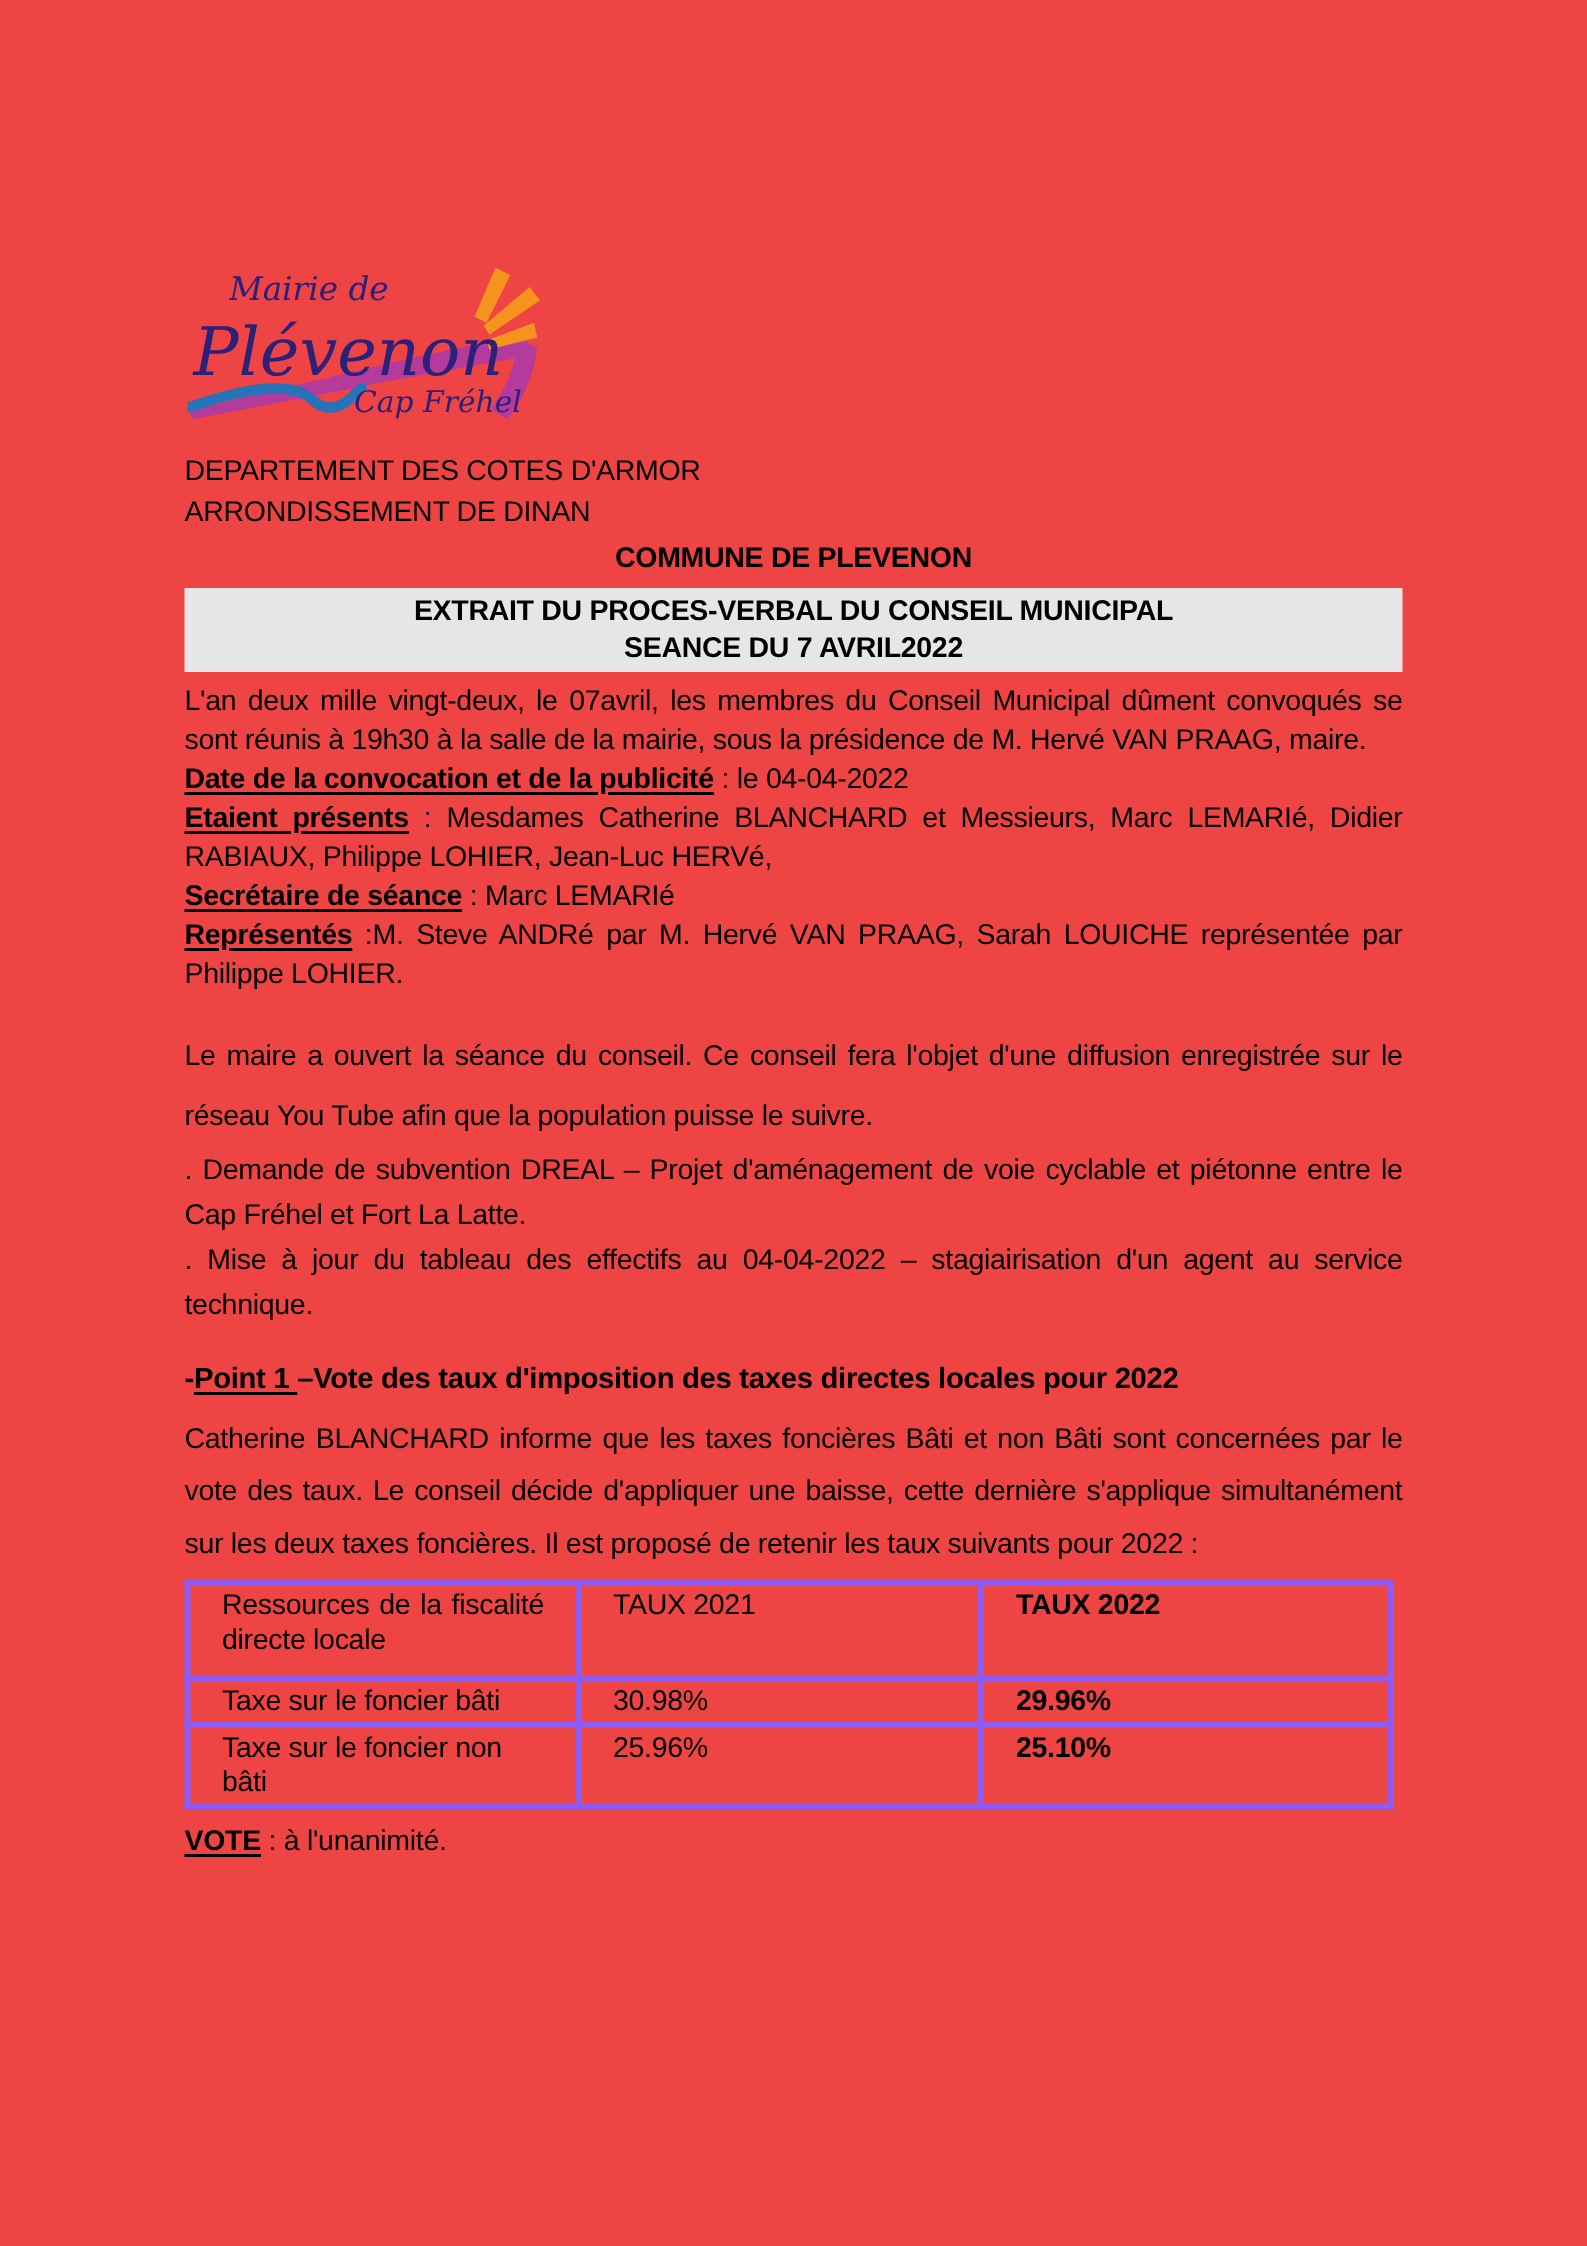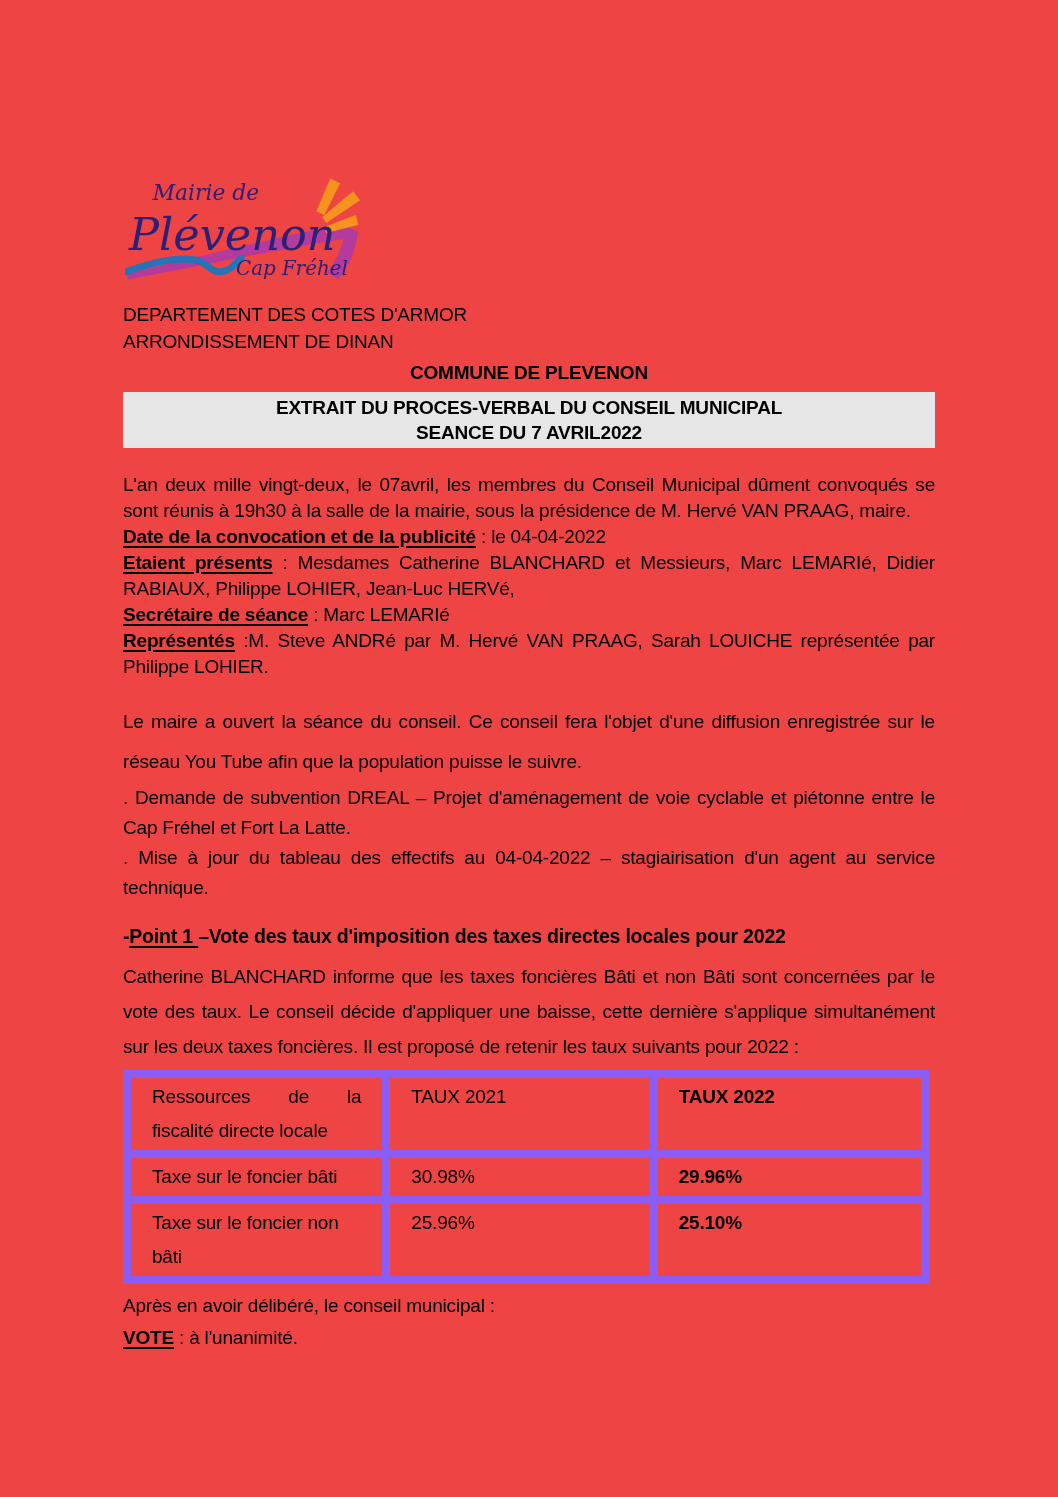--- a/index.html
+++ b/index.html
@@ -51,21 +51,21 @@
     padding: 3px 16px;
     letter-spacing: -0.2px;
   }
   .para {
     margin: 0;
     font-size: 19px;
     line-height: 26px;
     text-align: justify;
     letter-spacing: -0.2px;
   }
-  .preamble { margin-top: 24px; }
+  .preamble { margin-top: 7px; }
   .lbl {
     font-weight: bold;
     text-decoration: underline;
     text-decoration-thickness: 2px;
     text-underline-offset: 3px;
   }
   .opening {
     margin-top: 22px;
     line-height: 40px;
   }
@@ -83,24 +83,24 @@
     line-height: 35px;
   }
   table.tax {
     border-collapse: collapse;
     width: 806px;
     margin-top: 6px;
     font-size: 19px;
     letter-spacing: -0.2px;
   }
   table.tax td {
-    border: 8px solid #8b5cf6;
+    border: 4px solid #8b5cf6;
     padding: 2px 21px;
     vertical-align: top;
-    line-height: 34px;
+    line-height: 23px;
   }
   table.tax tr.hdr td { height: 56px; }
   table.tax td.c1 { width: 32.5%; }
   table.tax td.c2 { width: 33.5%; }
   table.tax td.just { text-align: justify; }
   table.tax td.bold { font-weight: bold; margin-left: 48px; }
   .closing { margin-top: 6px; }
   .closing .para { line-height: 32px; }
 </style>
 </head>
@@ -167,18 +167,17 @@
         </tr>
         <tr>
           <td class="c1">Taxe sur le foncier non bâti</td>
           <td class="c2">25.96%</td>
           <td class="bold">25.10%</td>
         </tr>
       </tbody>
     </table>
 
     <div class="closing">
-      <p class="para">Après en avoir délibéré, le conseil municipal :</p>
       <p class="para"><span class="lbl">VOTE</span><span> : à l'unanimité.</span></p>
     </div>
 
   </div>
 </div>
 
 </body></html>

